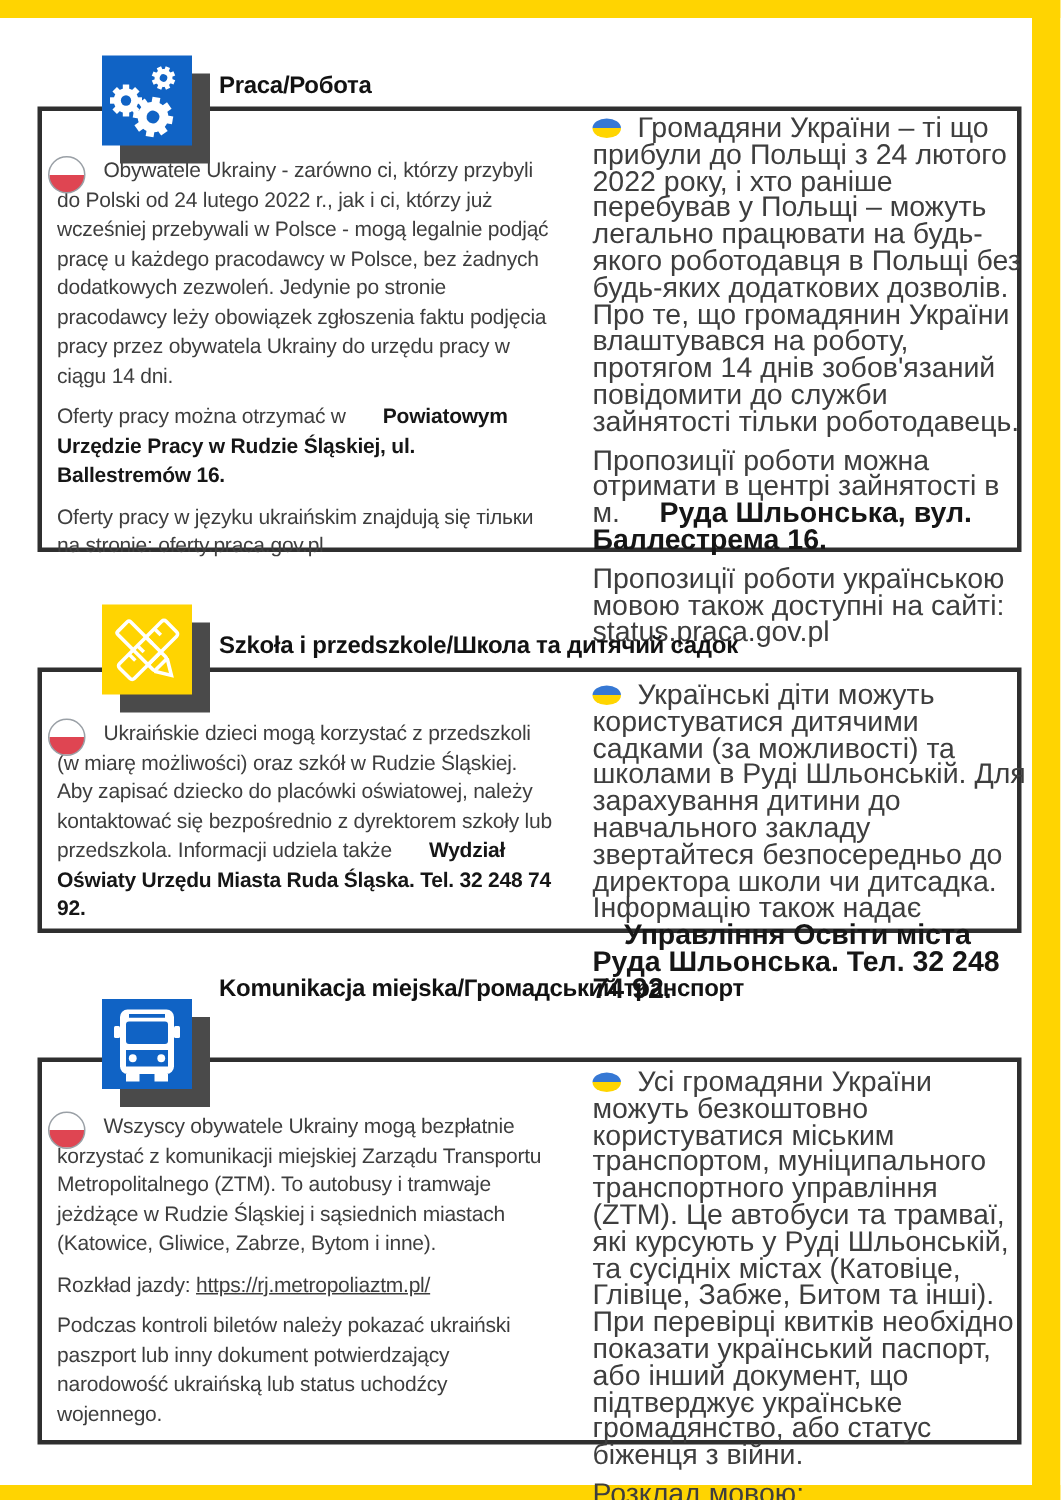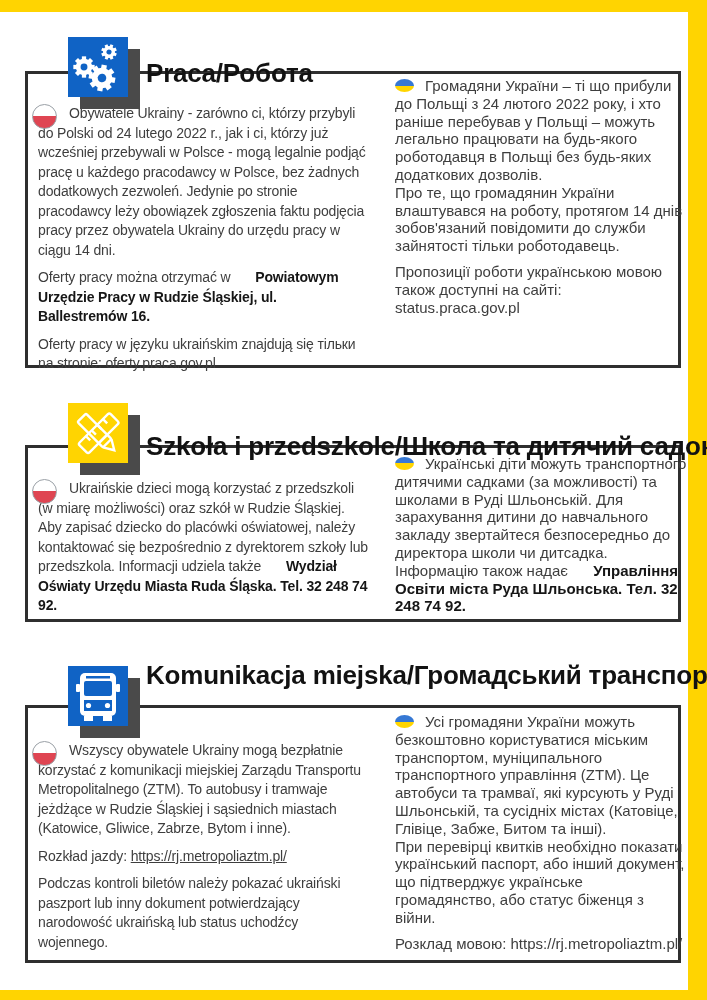--- a/index.html
+++ b/index.html
@@ -32,38 +32,38 @@
   .tile-blue   { background:#1063C5; }
   .tile-yellow { background:#FFD401; }
   .tile-1 { top:37px; }
   .tile-2 { top:403px; }
   .tile-3 { top:666px; }
   .tile svg { display:block; }
 
   
   .title {
     position:absolute; left:146px; z-index:6;
-    font-size:26px; font-weight:700; color:#121212;
+    font-size:16px; font-weight:700; color:#121212;
     white-space:nowrap; letter-spacing:-0.2px;
   }
   .title-1 { top:36px; }
   .title-2 { top:409px; }
   .title-3 { top:638px; }
 
   
   .col { position:absolute; }
   .col p { margin:0; white-space:pre-line; }
   .col p + p { margin-top:8px; }
   .col-l {
     left:10px; width:330px;
     font-size:14px; line-height:19.5px; letter-spacing:-0.15px;
   }
   .col-r {
     left:367px; width:292px;
-    font-size:15px; line-height:17.8px;
+    font-size:19px; line-height:17.8px;
   }
   .col p.has-flag { text-indent:31px; }
   .col-r p.has-flag { text-indent:30px; }
   strong { color:#161616; font-weight:700;margin-left:21px; }
 
   
   .flag { position:absolute; display:block; }
   .flag-pl {
     left:-6px; top:0; width:25px; height:25px;
     border-radius:50%; border:1.5px solid #9aa0a6; box-sizing:border-box;
@@ -109,20 +109,21 @@
   <div class="col col-l" style="top:30px">
     <span class="flag flag-pl"></span>
     <p class="has-flag"><span>Obywatele Ukrainy - zarówno ci, którzy przybyli do Polski od 24 lutego 2022 r., jak i ci, którzy już wcześniej przebywali w Polsce - mogą legalnie podjąć pracę u każdego pracodawcy w Polsce, bez żadnych dodatkowych zezwoleń. Jedynie po stronie pracodawcy leży obowiązek zgłoszenia faktu podjęcia pracy przez obywatela Ukrainy do urzędu pracy w ciągu 14 dni.</span></p>
     <p><span>Oferty pracy można otrzymać w </span><strong>Powiatowym Urzędzie Pracy w Rudzie Śląskiej, ul. Ballestremów 16.</strong></p>
     <p><span>Oferty pracy w języku ukraińskim znajdują się тільки na stronie: oferty.praca.gov.pl</span></p>
   </div>
   <div class="col col-r" style="top:3px">
     <span class="flag flag-ua"></span>
     <p class="has-flag"><span>Громадяни України – ті що прибули до Польщі з 24 лютого 2022 року, і хто раніше перебував у Польщі – можуть легально працювати на будь-якого роботодавця в Польщі без будь-яких додаткових дозволів.
 Про те, що громадянин України влаштувався на роботу, протягом 14 днів зобов'язаний повідомити до служби зайнятості тільки роботодавець.</span></p>
+    <p><span>Пропозиції роботи можна отримати в центрі зайнятості в м. </span><strong>Руда Шльонська, вул. Баллестрема 16.</strong></p>
     <p><span>Пропозиції роботи українською мовою також доступні на сайті: status.praca.gov.pl</span></p>
   </div>
 </div>
 
 <div class="tile tile-yellow tile-2">
   <svg width="60" height="60" viewBox="0 0 60 60">
     <g transform="translate(30,31)">
       <g transform="rotate(45)" stroke="#ffffff" stroke-width="2.4" fill="none">
         <rect x="-7" y="-23" width="14" height="44" rx="2"></rect>
         <line x1="-7" y1="-14" x2="-1" y2="-14"></line>
@@ -140,21 +141,21 @@
 </div>
 <h2 class="title title-2">Szkoła i przedszkole/Школа та дитячий садок</h2>
 
 <div class="section sec-2">
   <div class="col col-l" style="top:31px">
     <span class="flag flag-pl"></span>
     <p class="has-flag"><span>Ukraińskie dzieci mogą korzystać z przedszkoli (w miarę możliwości) oraz szkół w Rudzie Śląskiej. Aby zapisać dziecko do placówki oświatowej, należy kontaktować się bezpośrednio z dyrektorem szkoły lub przedszkola. Informacji udziela także </span><strong>Wydział Oświaty Urzędu Miasta Ruda Śląska. Tel. 32 248 74 92.</strong></p>
   </div>
   <div class="col col-r" style="top:7px">
     <span class="flag flag-ua"></span>
-    <p class="has-flag"><span>Українські діти можуть транспортного дитячими садками (за можливості) та школами в Руді Шльонській. Для зарахування дитини до навчального закладу звертайтеся безпосередньо до директора школи чи дитсадка. Інформацію також надає </span><strong>Управління Освіти міста Руда Шльонська. Тел. 32 248 74 92.</strong></p>
+    <p class="has-flag"><span>Українські діти можуть користуватися дитячими садками (за можливості) та школами в Руді Шльонській. Для зарахування дитини до навчального закладу звертайтеся безпосередньо до директора школи чи дитсадка. Інформацію також надає </span><strong>Управління Освіти міста Руда Шльонська. Тел. 32 248 74 92.</strong></p>
   </div>
 </div>
 
 <div class="tile tile-blue tile-3">
   <svg width="60" height="60" viewBox="0 0 60 60">
     <g fill="#ffffff">
       <rect x="12" y="7" width="36" height="43" rx="5"></rect>
       <rect x="8" y="18" width="4" height="8" rx="1"></rect>
       <rect x="48" y="18" width="4" height="8" rx="1"></rect>
       <rect x="16" y="50" width="9" height="5"></rect>

